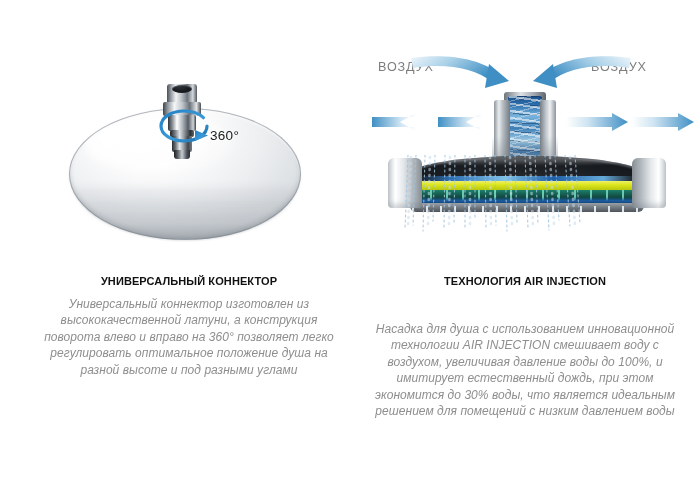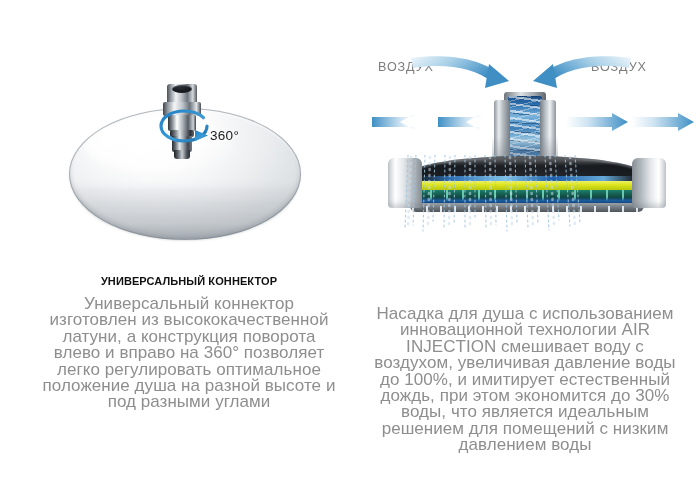--- a/index.html
+++ b/index.html
@@ -52,25 +52,26 @@
   .caption h3 {
     margin: 0 0 7px 0;
     font-size: 11px;
     font-weight: bold;
     color: #111111;
     letter-spacing: 0.1px;
     line-height: 15px;
   }
   .caption p {
     margin: 0 auto;
-    font-size: 17px;
+    font-size: 12px;
     line-height: 16.4px;
     color: #8e8e8e;
     width: 300px;
     letter-spacing: 0.05px;
+    font-style: italic;
   }
   .caption-right p { width: 316px; margin-top: 32px; }
 
   
   .disc-wrap {
     position: absolute;
     left: 55px;
     top: 108px;
   }
   .disc {
@@ -569,17 +570,18 @@
             <line x1="108" y1="2" x2="110" y2="70"></line>
             <line x1="128" y1="2" x2="131" y2="71"></line>
             <line x1="148" y1="2" x2="152" y2="69"></line>
             <line x1="168" y1="2" x2="173" y2="70"></line>
           </g>
         </svg>
       </div>
     </div>
 
     <div class="caption caption-right">
+      <h3>ТЕХНОЛОГИЯ AIR INJECTION</h3>
       <p>Насадка для душа с использованием инновационной технологии AIR INJECTION смешивает воду с воздухом, увеличивая давление воды до 100%, и имитирует естественный дождь, при этом экономится до 30% воды, что является идеальным решением для помещений с низким давлением воды</p>
     </div>
   </section>
 
 </div>
 
 </body></html>

